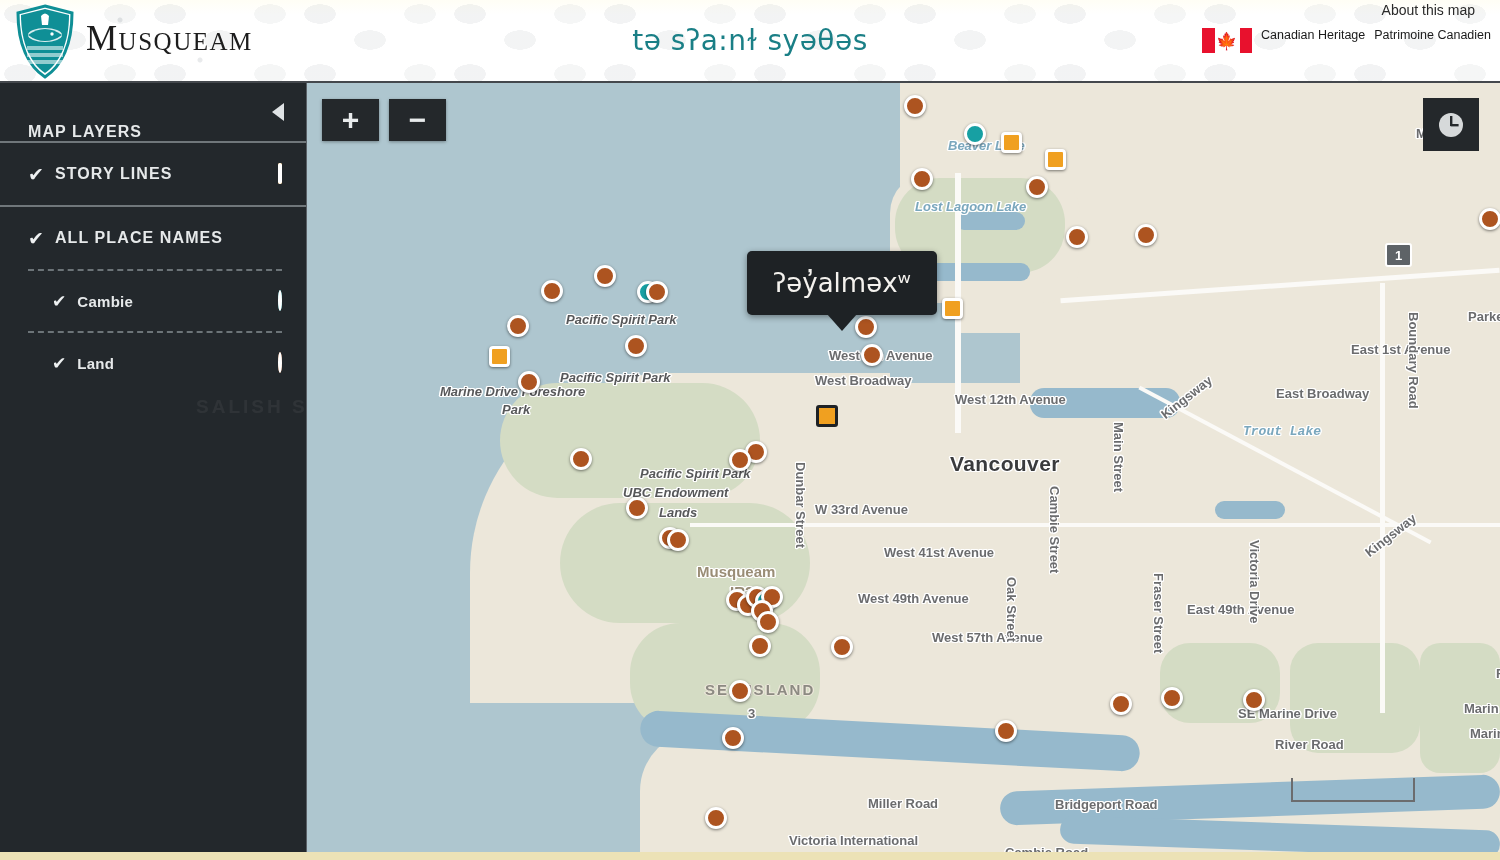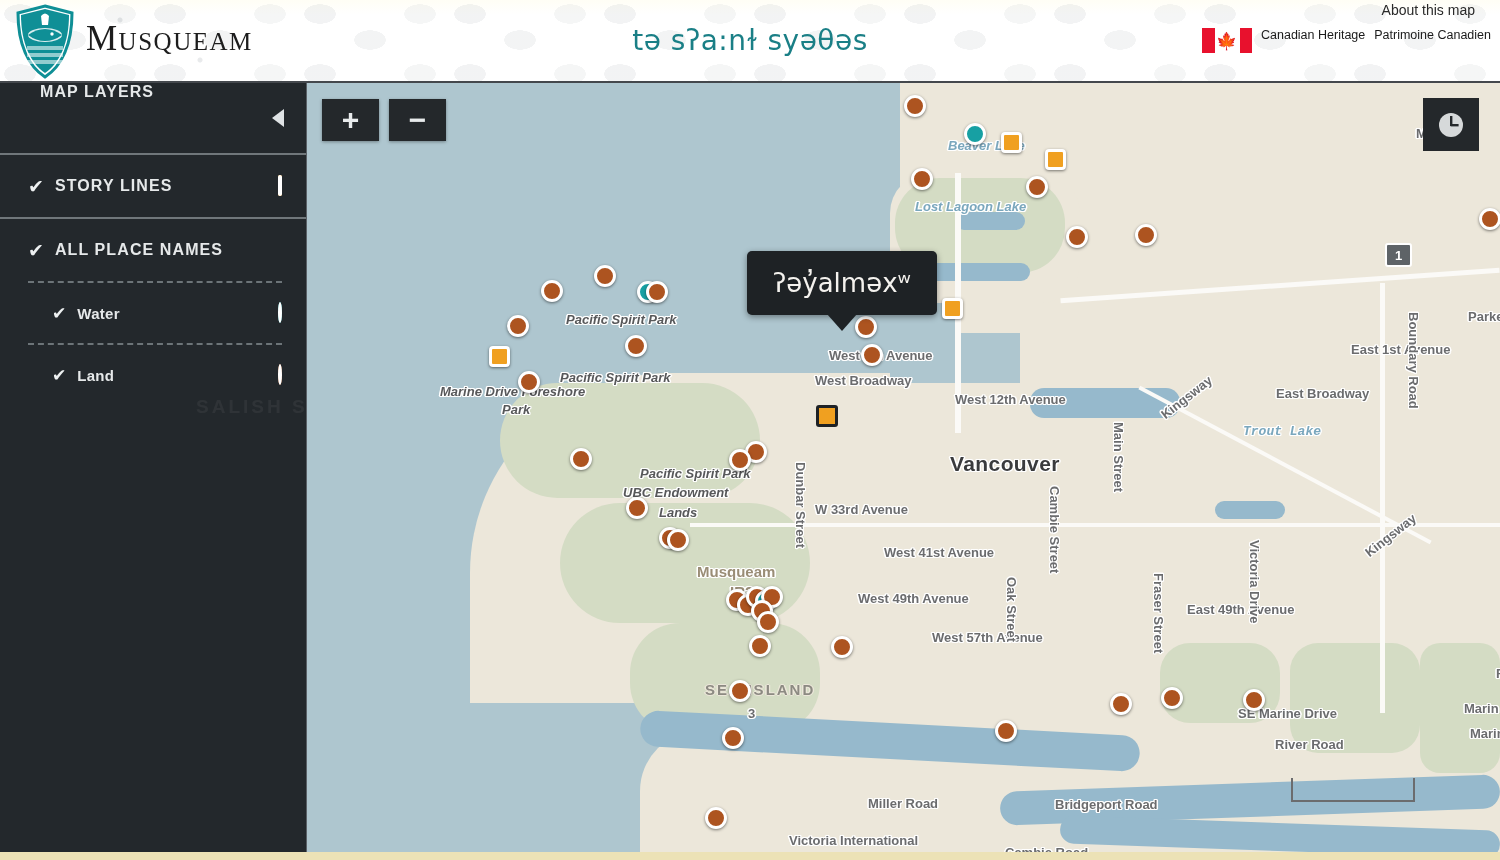--- a/index.html
+++ b/index.html
@@ -87,22 +87,22 @@
     z-index: 30;
     overflow: hidden;
   }
   #sidebar-ghost {
     position: absolute; left: 196px; top: 313px;
     font-size: 19px; letter-spacing: 3px; font-weight: bold;
     color: rgba(255,255,255,.055);
     white-space: nowrap;
   }
   #sidebar-header {
-    position: relative; height: 70px;
-    display: flex; align-items: flex-start; padding: 0 24px 0 40px;
+    position: relative; height: 58px;
+    display: flex; align-items: flex-end; padding: 0 24px 0 28px;
   }
   #sidebar-header .ttl {
     font-size: 16px; font-weight: bold; color: #e6e9ea; letter-spacing: 1.1px;
   }
   #collapse-arrow {
     position: absolute; right: 22px; top: 50%; transform: translateY(-50%);
     width: 0; height: 0;
     border-top: 9px solid transparent; border-bottom: 9px solid transparent;
     border-right: 12px solid #dfe3e5;
     cursor: pointer;
@@ -424,21 +424,21 @@
     <div class="rule"></div>
 
     <div class="layer-row">
       <span class="check">✔</span>
       <span class="lbl">ALL PLACE NAMES</span>
     </div>
     <hr class="dash-rule">
 
     <div class="layer-row sub">
       <span class="check">✔</span>
-      <span class="lbl">Water</span>
+      <span class="lbl">Cambie</span>
       <span class="swatch"><span class="sw-circle-water"></span></span>
     </div>
     <hr class="dash-rule">
 
     <div class="layer-row sub">
       <span class="check">✔</span>
       <span class="lbl">Land</span>
       <span class="swatch"><span class="sw-circle-land"></span></span>
     </div>
   </div>

